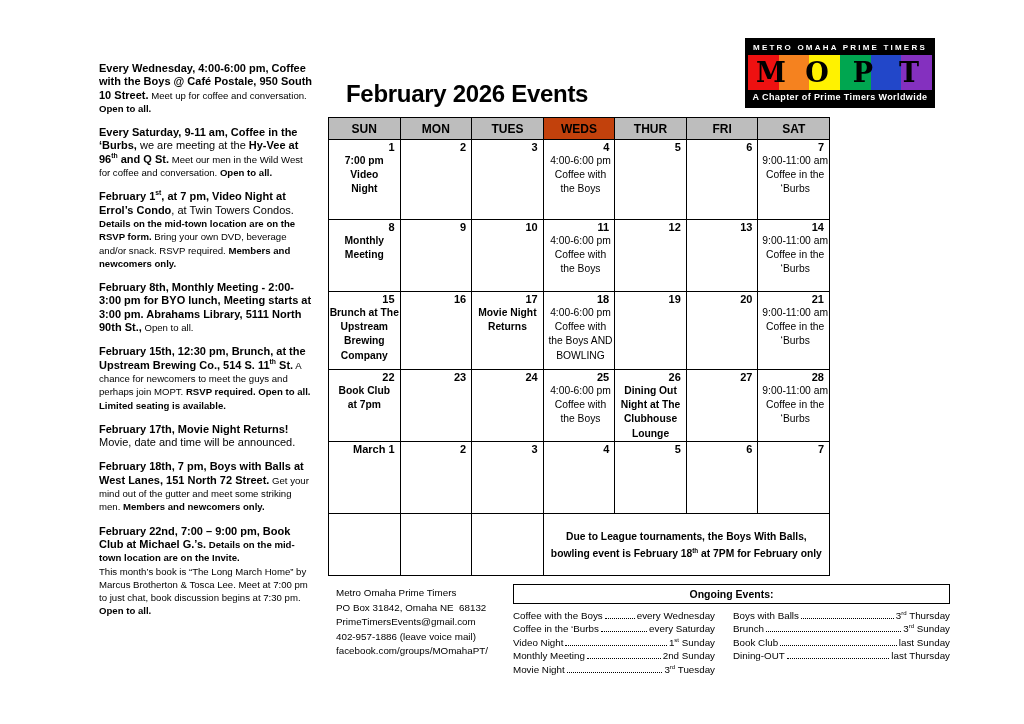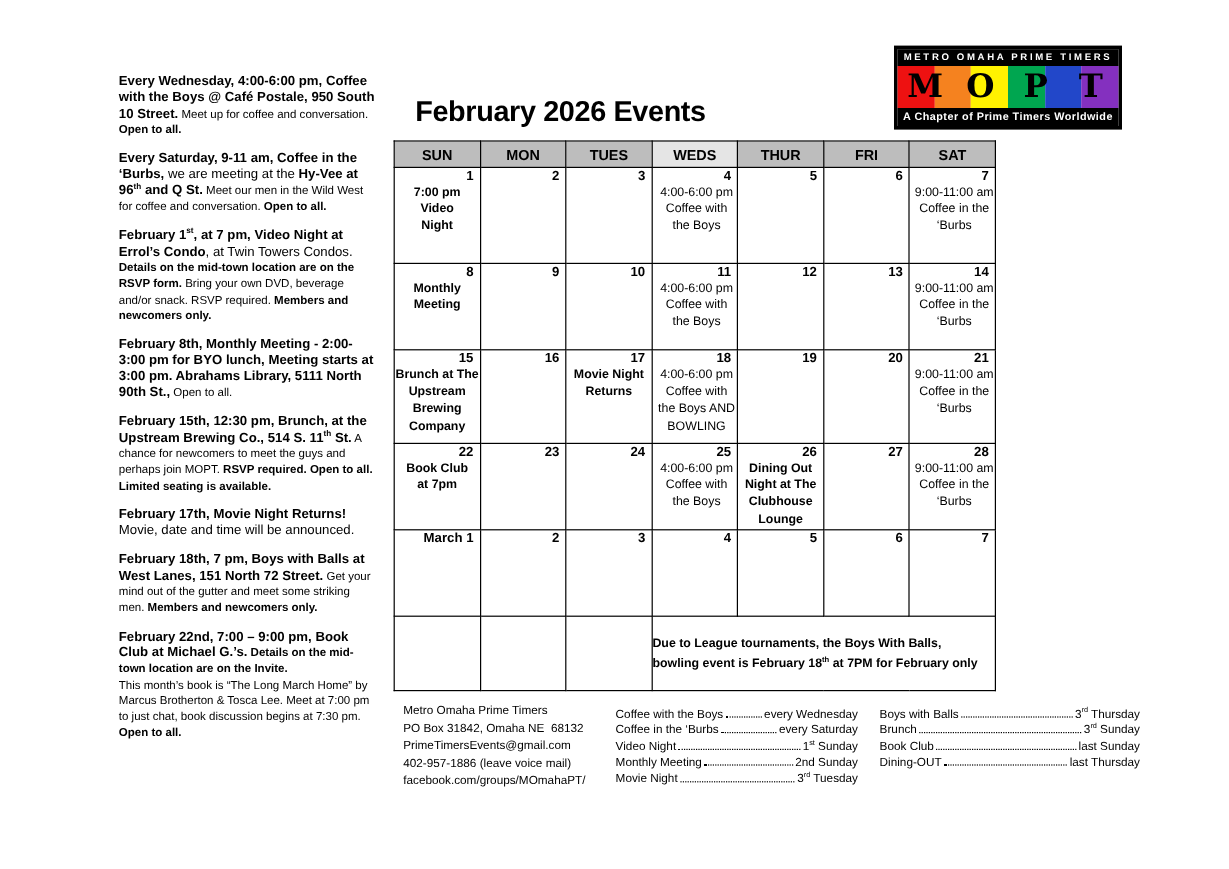--- a/index.html
+++ b/index.html
@@ -34,21 +34,21 @@
   .calendar tbody tr:nth-child(2){height:72px}
   .calendar tbody tr:nth-child(3){height:78px}
   .calendar tbody tr:nth-child(4){height:72px}
   .calendar tbody tr:nth-child(5){height:72px}
   .calendar tbody tr:nth-child(6){height:62px}
   .date{font-weight:bold;text-align:right;padding:1px 5px 0 0;font-size:11px;line-height:13px}
   .ev{line-height:14.2px}
   .ev.center{text-align:center}
   .ev.left{text-align:center;padding-left:3px}
   .ev.bold{font-weight:bold}
-  .notecell{vertical-align:middle !important;font-weight:bold;font-size:12px;line-height:17px}
+  .notecell{vertical-align:middle !important;text-align:center;font-weight:bold;font-size:12px;line-height:17px}
   
   .contact{position:absolute;left:336px;top:586px;width:186px;font-size:9.8px;line-height:14.6px}
   .contact div{white-space:pre-wrap}
   .contact .link{text-decoration:underline;overflow-wrap:anywhere;cursor:pointer}
   
   .ongoing{position:absolute;left:513px;top:584px;width:437px}
   .ongoing-header{border:1px solid #000;text-align:center;font-weight:bold;font-size:10.5px;height:18px;line-height:18px}
   .ongoing-cols{display:flex;margin-top:5px}
   .col-left{width:202px;margin-right:18px}
   .col-right{flex:1}
@@ -90,21 +90,21 @@
   </div>
   <div class="logo-bottom">A Chapter of Prime Timers Worldwide</div>
 </div>
 
 <table class="calendar">
   <thead>
       <tr>
         <th style="background: rgb(189, 189, 189);">SUN</th>
         <th style="background: rgb(189, 189, 189);">MON</th>
         <th style="background: rgb(189, 189, 189);">TUES</th>
-        <th style="background: #e5e5e5;">WEDS</th>
+        <th style="background: #c2410c;">WEDS</th>
         <th style="background: rgb(189, 189, 189);">THUR</th>
         <th style="background: rgb(189, 189, 189);">FRI</th>
         <th style="background: rgb(189, 189, 189);">SAT</th>
       </tr>
     </thead>
   <tbody>
       <tr>
         <td>
           <div class="date">1</div>
           <div class="ev center bold">7:00 pm</div>
@@ -272,20 +272,21 @@
 
 <div class="contact">
     <div>Metro Omaha Prime Timers</div>
     <div>PO Box 31842, Omaha NE  68132</div>
     <div>PrimeTimersEvents@gmail.com</div>
     <div>402-957-1886 (leave voice mail)</div>
     <div>facebook.com/groups/MOmahaPT/</div>
   </div>
 
 <div class="ongoing">
+  <div class="ongoing-header">Ongoing Events:</div>
   <div class="ongoing-cols">
     <div class="col-left">
         <div class="oe-row">
           <span class="oe-name">Coffee with the Boys</span>
           <span class="oe-dots"></span>
           <span class="oe-val">every Wednesday</span>
         </div>
         <div class="oe-row">
           <span class="oe-name">Coffee in the ‘Burbs</span>
           <span class="oe-dots"></span>

